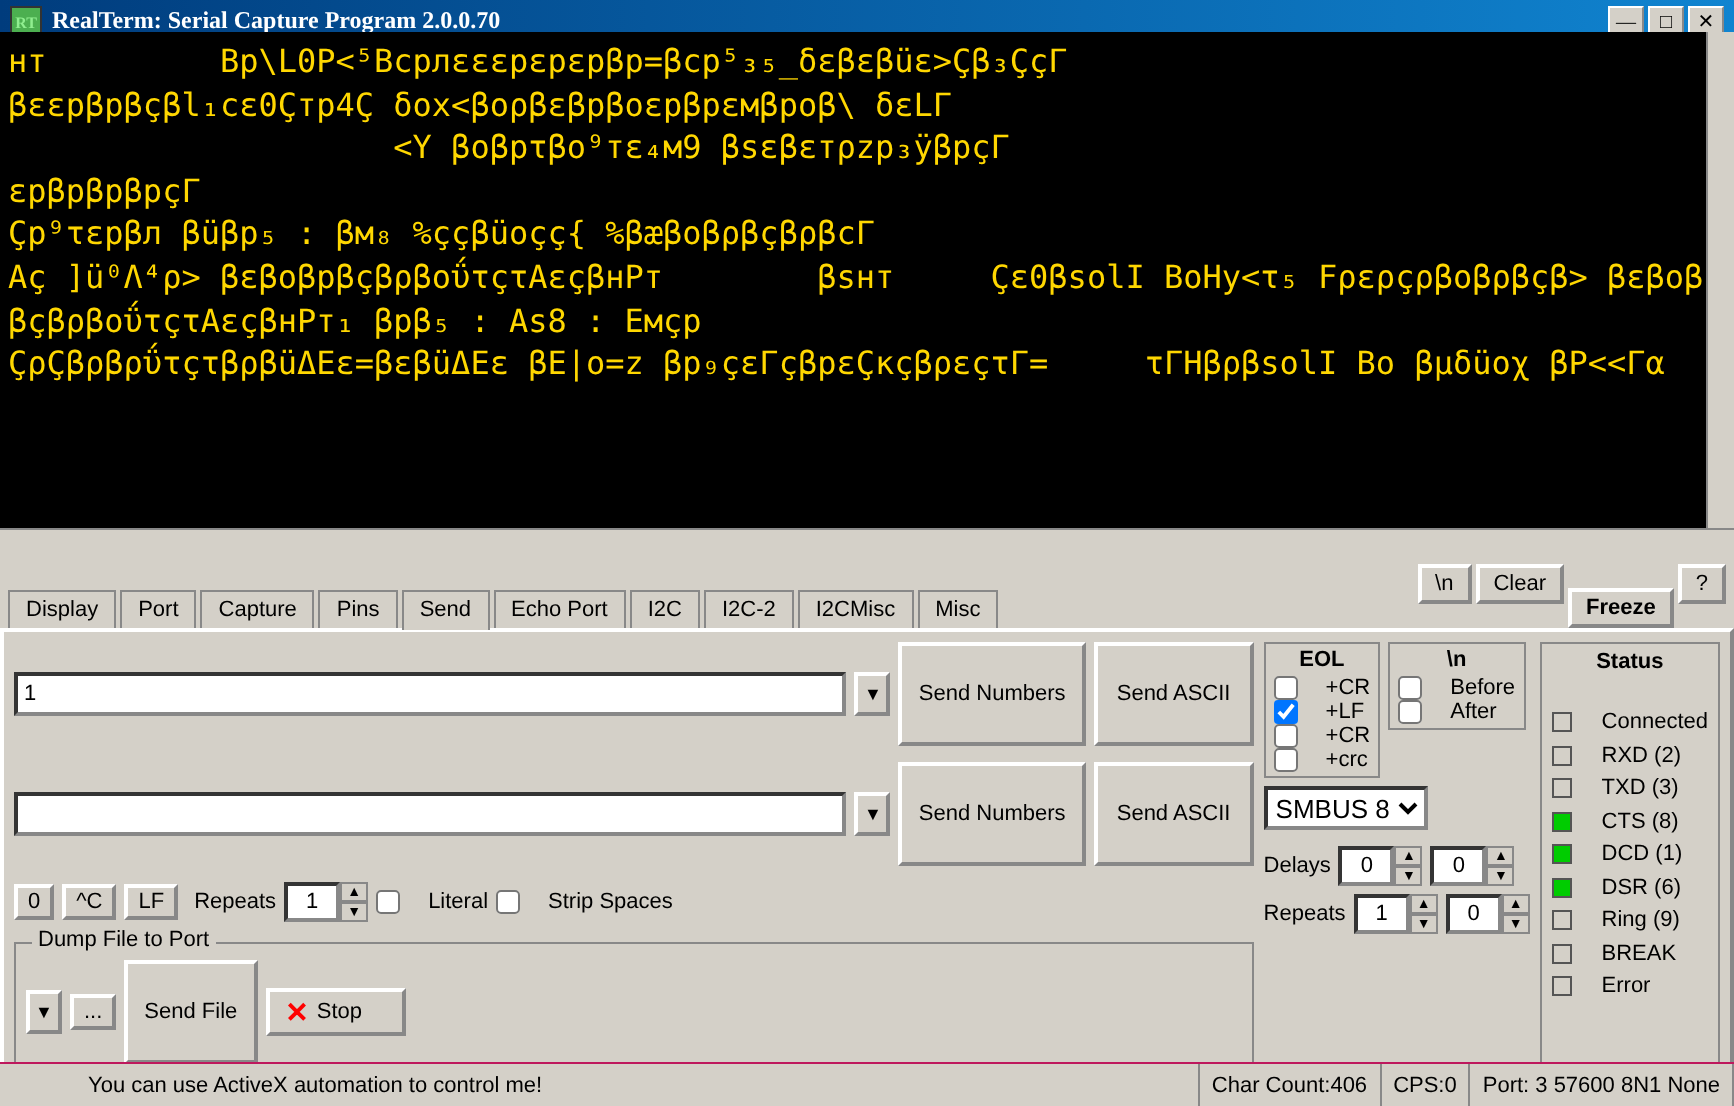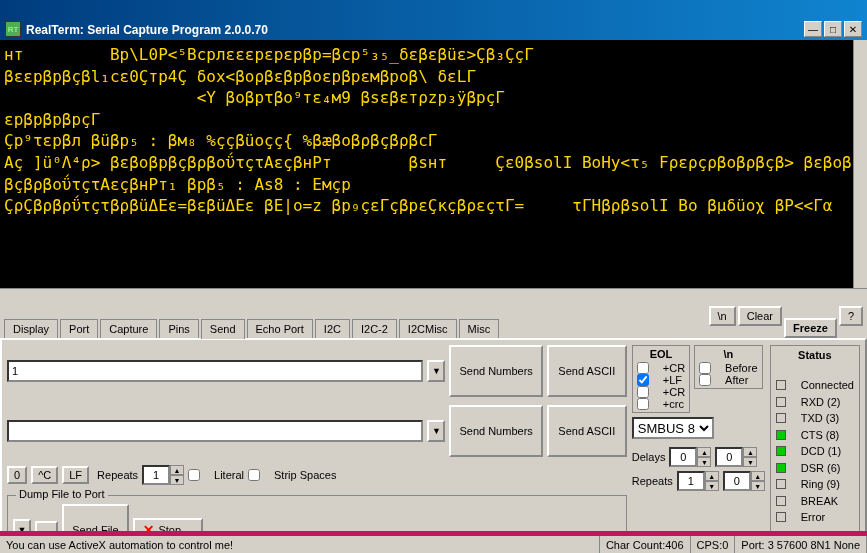--- a/index.html
+++ b/index.html
@@ -11,23 +11,24 @@
       height: 553px;
       overflow: hidden;
       user-select: none;
     }
 
     
     .title-bar {
       background: linear-gradient(to right, #003c7d, #1084d0);
       color: white;
       display: flex;
-      align-items: flex-end;
+      align-items: flex-start;
       padding: 3px 5px;
-      height: 40px;
+      height: 16px;
+      font-family: Liberation Serif, serif;
     }
     .title-bar-icon {
       width: 16px; height: 16px;
       background: #4caf50;
       border: 1px solid #333;
       margin-right: 5px;
       display: flex; align-items: center; justify-content: center;
       font-size: 9px; color: white; font-weight: bold;
     }
     .title-bar-text {
@@ -321,23 +322,24 @@
       height: 22px;
       font-family: inherit;
     }
 
     
     .status-bar {
       position: absolute;
       bottom: 0; left: 0; right: 0;
       height: 22px;
       background: #d4d0c8;
-      border-top: 5px solid #be185d;
-      display: flex;
-      align-items: center;
+      border-top: 1px solid #be185d;
+      display: flex;
+      align-items: center;
+      padding-left: 38px;
     }
     .status-segment {
       padding: 2px 6px;
       border-right: 1px solid #888;
       height: 100%;
       display: flex;
       align-items: center;
       font-size: 11px;
     }
     .status-segment:first-child {

